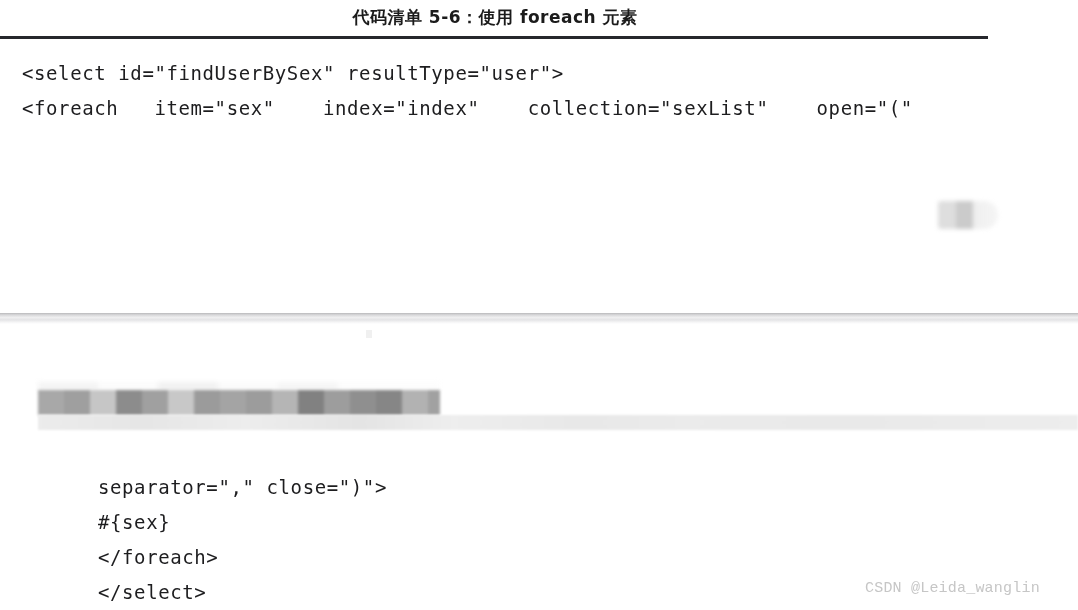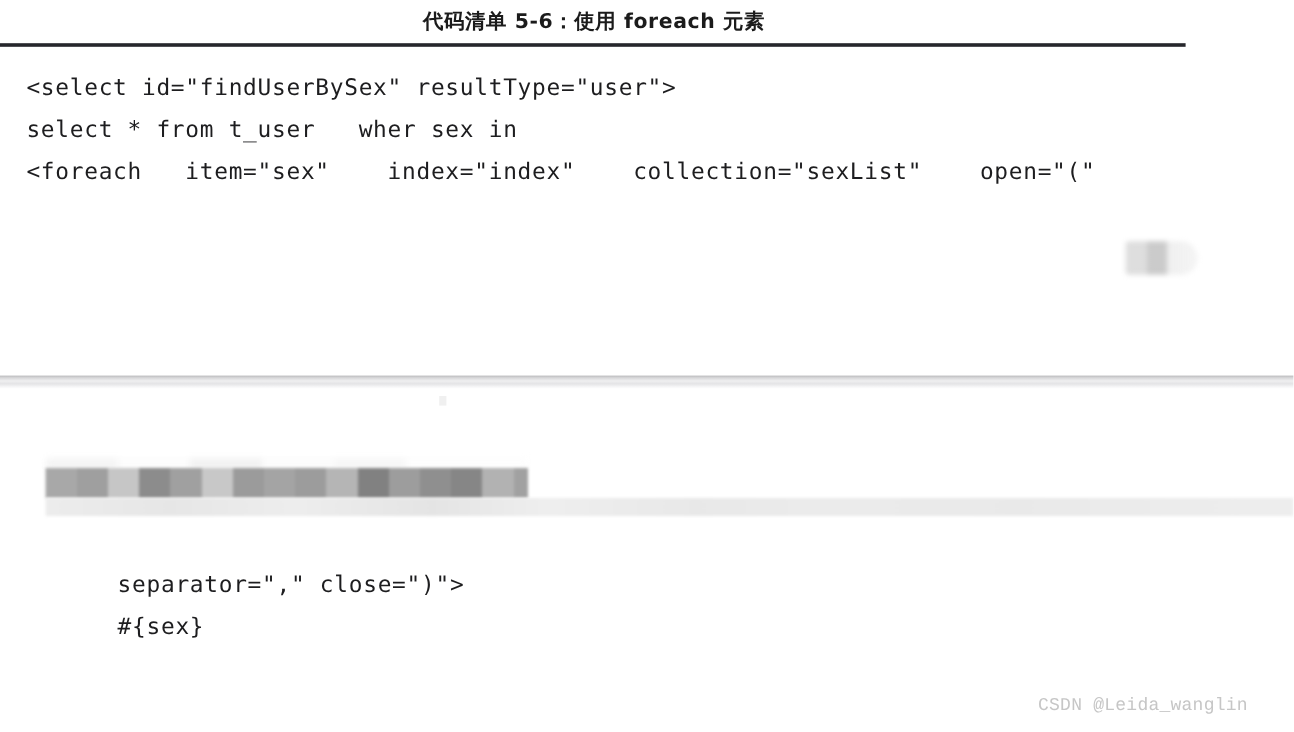--- a/index.html
+++ b/index.html
@@ -214,21 +214,20 @@
 <body>
 
 <div id="upper-block">
 
   <div id="figure-caption">代码清单 5-6：使用 foreach 元素</div>
 
   <div id="caption-rule"></div>
 
   <div id="upper-code">
     <div class="code-line">&lt;select id="findUserBySex" resultType="user"&gt;</div>
-    <div class="code-line">select * from t_user   wher sex in</div>
     <div class="code-line">&lt;foreach   item="sex"    index="index"    collection="sexList"    open="("</div>
   </div>
 
   <div id="upper-blur"></div>
 </div>
 
 <div id="separator-band"></div>
 
 <div id="lower-block">
 
@@ -236,16 +235,18 @@
 
   <div id="redacted-row">
     <div id="redacted-mosaic-top"></div>
     <div id="redacted-mosaic"></div>
     <div id="redacted-underline"></div>
   </div>
 
   <div id="lower-code">
     <div class="code-line">separator="," close=")"&gt;</div>
     <div class="code-line">#{sex}</div>
+    <div class="code-line">&lt;/foreach&gt;</div>
+    <div class="code-line">&lt;/select&gt;</div>
   </div>
 </div>
 
 <div id="watermark">CSDN @Leida_wanglin</div>
 
 </body></html>

